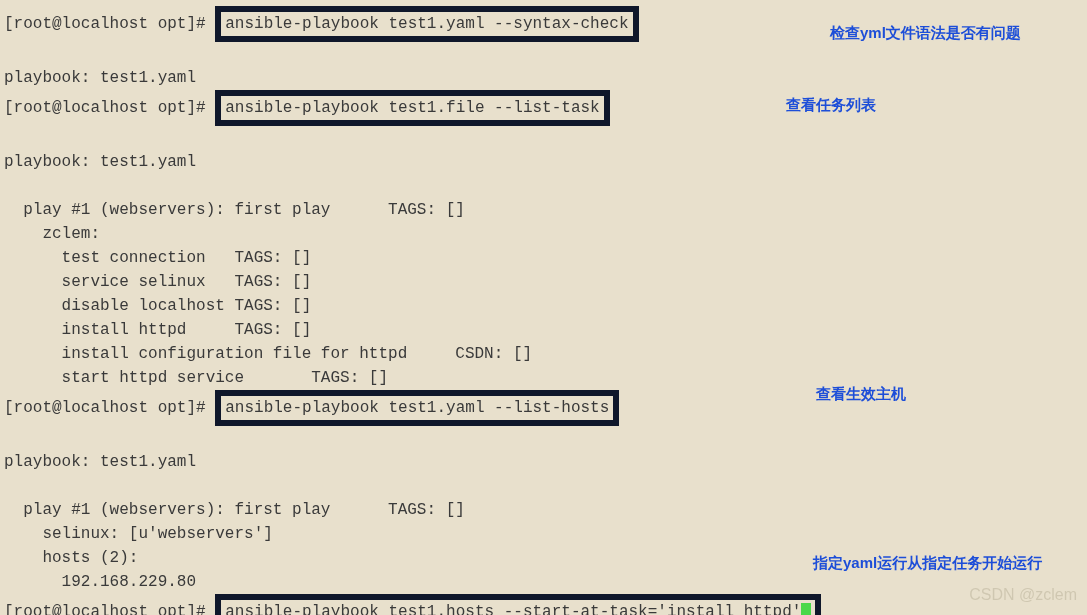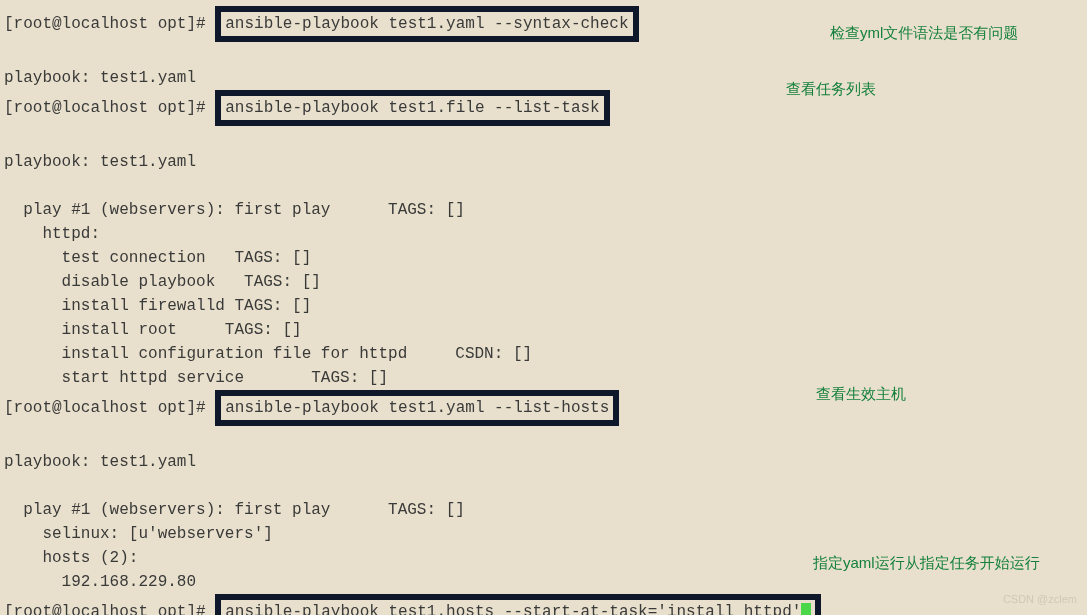--- a/index.html
+++ b/index.html
@@ -22,63 +22,63 @@
     .line {
       white-space: pre;
       position: relative;
     }
     .highlight-box {
       border: 6px solid #0f172a;
       display: inline-block;
       padding: 0 4px;
     }
     .annotation {
-      color: #15803d;
-      font-weight: normal;
+      color: #1d4ed8;
+      font-weight: bold;
       position: absolute;
       font-family: 'Microsoft YaHei', sans-serif;
       font-size: 15px;
     }
     .cursor {
       background-color: #4ad84a;
       display: inline-block;
       width: 10px;
       height: 18px;
       vertical-align: middle;
     }
     .watermark {
       position: absolute;
       right: 10px;
       bottom: 8px;
       color: #c0b8a0;
-      font-size: 11px;
+      font-size: 16px;
       font-family: sans-serif;
       opacity: 0.6;
     }
   </style>
 </head>
 <body>
 
 <div class="line"><span>[root@localhost opt]# </span><span class="highlight-box">ansible-playbook test1.yaml --syntax-check</span></div>
 <div class="annotation" style="top: 22px; left: 830px;">检查yml文件语法是否有问题</div>
 
 <div class="line">&nbsp;</div>
 <div class="line">playbook: test1.yaml</div>
 <div class="line"><span>[root@localhost opt]# </span><span class="highlight-box">ansible-playbook test1.file --list-task</span></div>
-<div class="annotation" style="top: 78px; left: 786px;">查看任务列表</div>
+<div class="annotation" style="top: 94px; left: 786px;">查看任务列表</div>
 
 <div class="line">&nbsp;</div>
 <div class="line">playbook: test1.yaml</div>
 <div class="line">&nbsp;</div>
 <div class="line">  play #1 (webservers): first play      TAGS: []</div>
-<div class="line">    httpd:</div>
+<div class="line">    zclem:</div>
 <div class="line">      test connection   TAGS: []</div>
-<div class="line">      disable playbook   TAGS: []</div>
-<div class="line">      install firewalld TAGS: []</div>
-<div class="line">      install root     TAGS: []</div>
+<div class="line">      service selinux   TAGS: []</div>
+<div class="line">      disable localhost TAGS: []</div>
+<div class="line">      install httpd     TAGS: []</div>
 <div class="line">      install configuration file for httpd     CSDN: []</div>
 <div class="line">      start httpd service       TAGS: []</div>
 <div class="line"><span>[root@localhost opt]# </span><span class="highlight-box">ansible-playbook test1.yaml --list-hosts</span></div>
 <div class="annotation" style="top: 383px; left: 816px;">查看生效主机</div>
 
 <div class="line">&nbsp;</div>
 <div class="line">playbook: test1.yaml</div>
 <div class="line">&nbsp;</div>
 <div class="line">  play #1 (webservers): first play      TAGS: []</div>
 <div class="line">    selinux: [u'webservers']</div>

